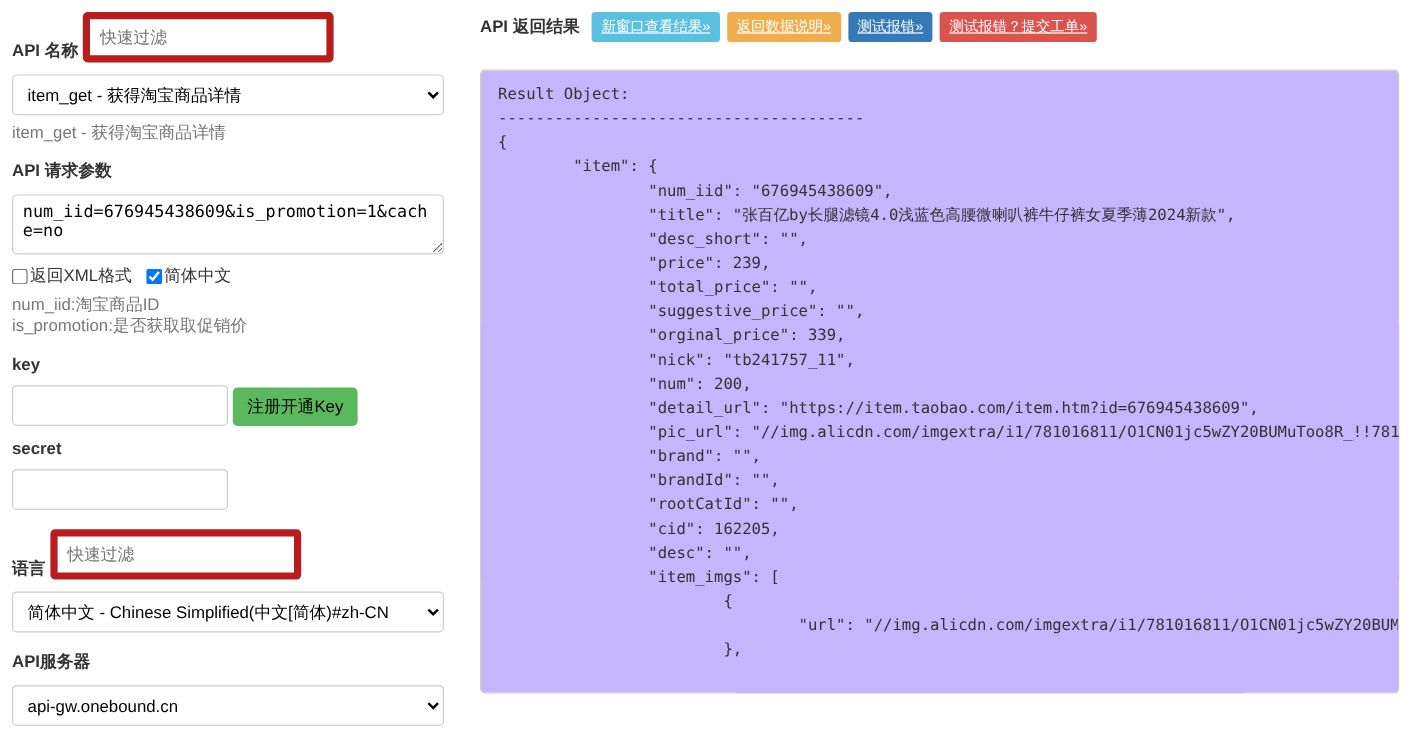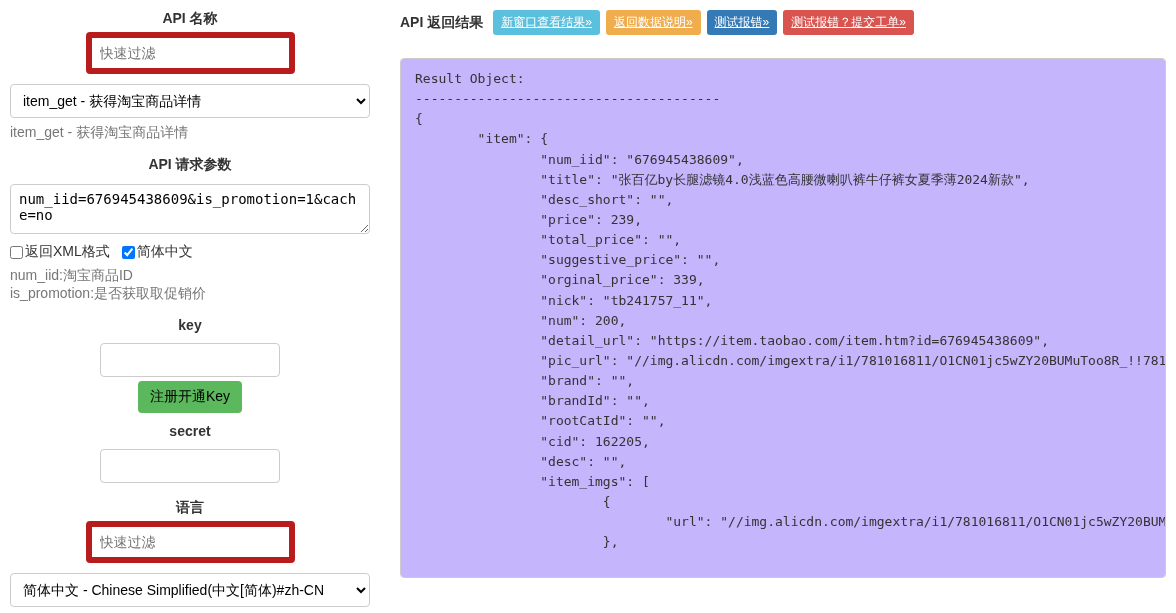--- a/index.html
+++ b/index.html
@@ -1,20 +1,20 @@
 <!DOCTYPE html>
 <html><head>
 <meta charset="utf-8">
 <style>
 * { box-sizing: border-box; margin: 0; padding: 0; }
 body { font-family: "Helvetica Neue", Helvetica, Arial, sans-serif; font-size: 14px; color: #333; background: #fff; padding: 10px; }
 .container { display: flex; gap: 30px; }
 .left-panel { width: 360px; flex-shrink: 0; }
 .right-panel { flex: 1; min-width: 0; }
-.form-row { margin-bottom: 10px; display: flex; align-items: center; flex-wrap: wrap; gap: 4px; flex-direction: column; }
+.form-row { margin-bottom: 10px; display: flex; align-items: flex-end; flex-wrap: wrap; gap: 4px; }
 .form-label { font-weight: bold; color: #333; font-size: 14px; }
 .filter-input { border: 6px solid #b91c1c; border-radius: 4px; padding: 15px 8px; font-size: 14px; height: 28px; }
 .form-select { width: 100%; border: 1px solid #ccc; border-radius: 4px; padding: 6px 8px; font-size: 14px; height: 34px; background: #fff; appearance: auto; }
 .desc-text { color: #777; font-size: 14px; margin-bottom: 14px; }
 .textarea { width: 100%; border: 1px solid #ccc; border-radius: 4px; padding: 6px 8px; font-size: 14px; resize: vertical; min-height: 50px; }
 .checkbox-row { margin: 6px 0; font-size: 14px; }
 .checkbox-row label { margin-right: 8px; }
 .help-text { color: #777; font-size: 14px; margin-bottom: 14px; white-space: pre-line; }
 .small-input { width: 180px; border: 1px solid #ccc; border-radius: 4px; padding: 6px 8px; font-size: 14px; height: 34px; }
 .btn-green { background: #5cb85c; color: #000000; border: none; border-radius: 4px; padding: 6px 12px; font-size: 14px; cursor: pointer; height: 32px; }

